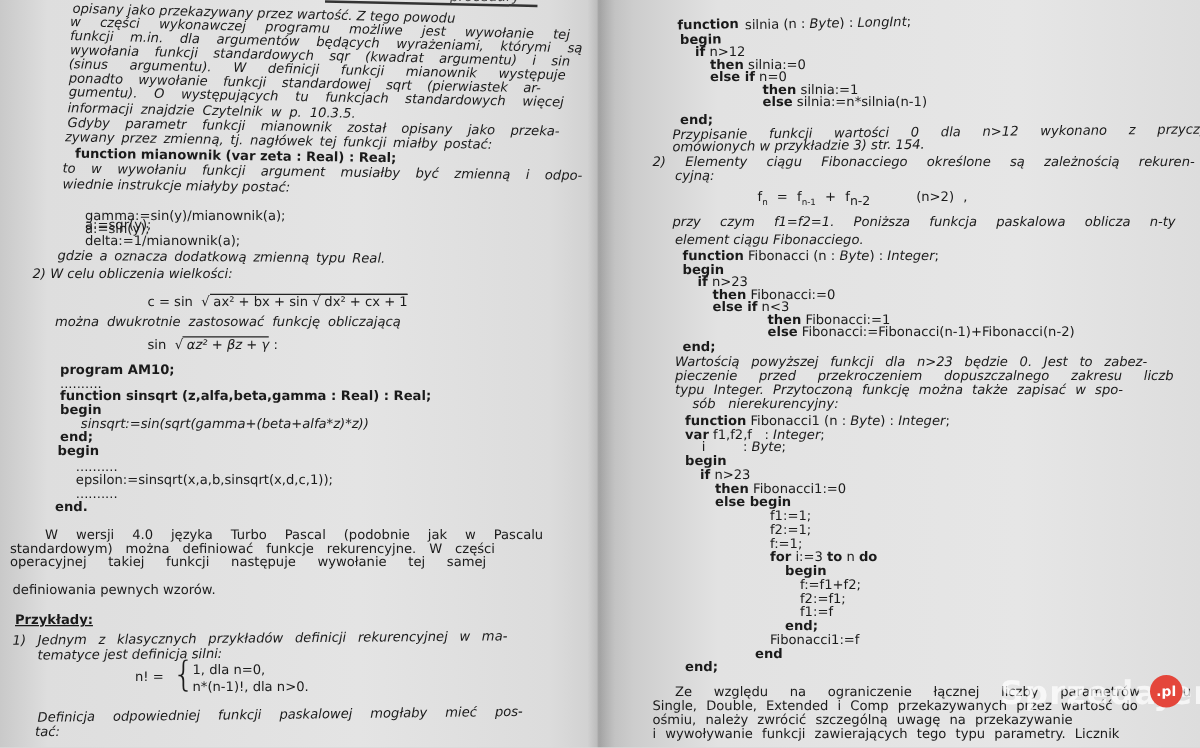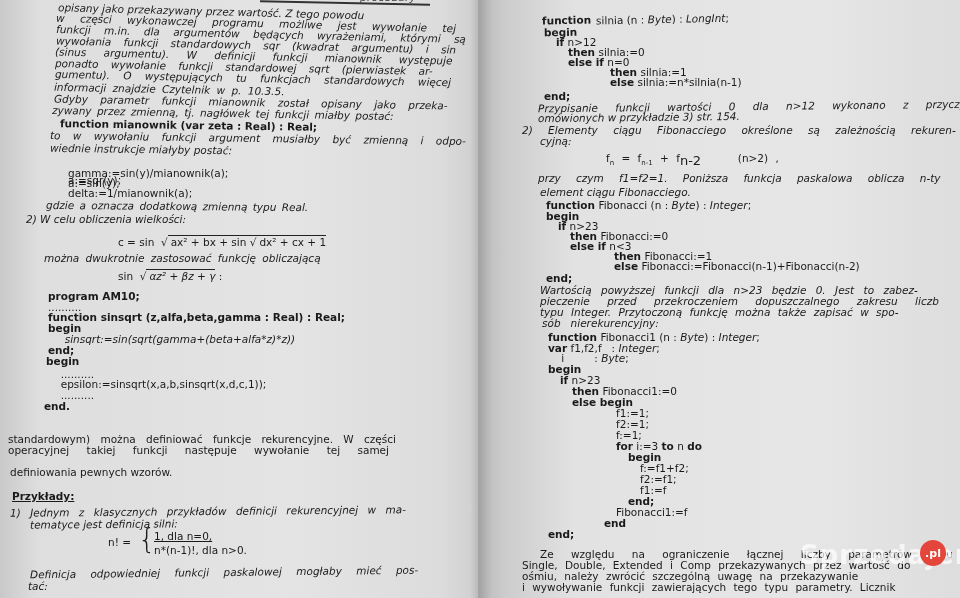--- a/index.html
+++ b/index.html
@@ -102,31 +102,32 @@
   <div class="line code" style="left:48px;top:311px;"><span class="kw">function sinsqrt (z,alfa,beta,gamma : Real) : Real;</span></div>
   <div class="line code kw" style="left:48px;top:322px;">begin</div>
   <div class="line code it" style="left:58px;top:333px;white-space:pre;">  sinsqrt:=sin(sqrt(gamma+(beta+alfa*z)*z))</div>
   <div class="line code kw" style="left:48px;top:344px;">end;</div>
   <div class="line code kw" style="left:46px;top:355px;">begin</div>
   <div class="line code" style="left:54px;top:368px;white-space:pre;">  ..........</div>
   <div class="line code" style="left:54px;top:378px;white-space:pre;">  epsilon:=sinsqrt(x,a,b,sinsqrt(x,d,c,1));</div>
   <div class="line code" style="left:54px;top:389px;white-space:pre;">  ..........</div>
   <div class="line code kw" style="left:44px;top:400px;">end.</div>
 
+  <div class="line" style="left:36px;top:422px;word-spacing:11px;">W wersji 4.0 języka Turbo Pascal (podobnie jak w Pascalu</div>
   <div class="line" style="left:8px;top:444px;word-spacing:14px;">operacyjnej takiej funkcji następuje wywołanie tej samej</div>
   <div class="line" style="left:8px;top:433px;word-spacing:7px;">standardowym) można definiować funkcje rekurencyjne. W części</div>
   <div class="line" style="left:10px;top:466px;">definiowania pewnych wzorów.</div>
 
   <div class="line under" style="left:12px;top:490px;text-align:center;">Przykłady:</div>
   <div class="line it" style="left:10px;top:505px;transform:rotate(-0.5deg);word-spacing:6px;">1) Jednym z klasycznych przykładów definicji rekurencyjnej w ma-</div>
   <div class="line it" style="left:30px;top:518px;transform:rotate(-0.5deg);">tematyce jest definicja silni:</div>
 
   <div class="line formula" style="left:108px;top:536px;">n! =</div>
   <div class="line brace" style="left:138px;top:526px;">{</div>
-  <div class="line formula" style="left:154px;top:530px;text-decoration:underline;">1, dla n=0,</div>
+  <div class="line formula" style="left:154px;top:530px;">1, dla n=0,</div>
   <div class="line formula" style="left:154px;top:544px;">n*(n-1)!, dla n&gt;0.</div>
 
   <div class="line it" style="left:30px;top:566px;transform:rotate(-0.7deg);word-spacing:11px;">Definicja odpowiedniej funkcji paskalowej mogłaby mieć pos-</div>
   <div class="line it" style="left:28px;top:580px;">tać:</div>
 </div>
 
 <div class="page page-right">
 
   <div class="line code" style="left:64px;top:14px;transform:rotate(-1.2deg);"><span class="kw">function</span></div>
   <div class="line code" style="left:64px;top:14px;transform:rotate(-1.2deg);opacity:0;">function silnia (n : Byte) : LongInt;</div>
@@ -138,38 +139,38 @@
   <div class="line code" style="left:132px;top:66px;"><span class="kw">then</span> silnia:=1</div>
   <div class="line code" style="left:132px;top:76px;"><span class="kw">else</span> silnia:=n*silnia(n-1)</div>
   <div class="line code kw" style="left:66px;top:90px;">end;</div>
 
   <div class="line it" style="left:60px;top:100px;transform:rotate(-0.6deg);word-spacing:14px;">Przypisanie funkcji wartości 0 dla n&gt;12 wykonano z przyczyn</div>
   <div class="line it" style="left:60px;top:111px;transform:rotate(-0.6deg);">omówionych w przykładzie 3) str. 154.</div>
 
   <div class="line it" style="left:44px;top:124px;word-spacing:12px;">2) Elementy ciągu Fibonacciego określone są zależnością rekuren-</div>
   <div class="line it" style="left:62px;top:135px;">cyjną:</div>
 
-  <div class="line formula" style="left:128px;top:152px;word-spacing:4px;">f<sub style="font-size:7px">n</sub> = f<sub style="font-size:7px">n-1</sub> + f<sub style="font-size:13px">n-2</sub>&nbsp;&nbsp;&nbsp;&nbsp;&nbsp;(n&gt;2) ,</div>
+  <div class="line formula" style="left:128px;top:152px;word-spacing:4px;">f<sub style="font-size:7px">n</sub> = f<sub style="font-size:7px">n-1</sub> + f<sub style="font-size:10px">n-2</sub>&nbsp;&nbsp;&nbsp;&nbsp;&nbsp;(n&gt;2) ,</div>
 
   <div class="line it" style="left:60px;top:172px;word-spacing:12px;">przy czym f1=f2=1. Poniższa funkcja paskalowa oblicza n-ty</div>
   <div class="line it" style="left:62px;top:186px;">element ciągu Fibonacciego.</div>
 
   <div class="line code" style="left:68px;top:199px;"><span class="kw">function</span> Fibonacci (n : <span class="it">Byte</span>) : <span class="it">Integer</span>;</div>
   <div class="line code kw" style="left:68px;top:210px;">begin</div>
   <div class="line code" style="left:80px;top:220px;"><span class="kw">if</span> n&gt;23</div>
   <div class="line code" style="left:92px;top:230px;"><span class="kw">then</span> Fibonacci:=0</div>
   <div class="line code" style="left:92px;top:240px;"><span class="kw">else if</span> n&lt;3</div>
   <div class="line code" style="left:136px;top:250px;"><span class="kw">then</span> Fibonacci:=1</div>
   <div class="line code" style="left:136px;top:260px;"><span class="kw">else</span> Fibonacci:=Fibonacci(n-1)+Fibonacci(n-2)</div>
   <div class="line code kw" style="left:68px;top:272px;">end;</div>
 
   <div class="line it" style="left:62px;top:284px;word-spacing:6px;">Wartością powyższej funkcji dla n&gt;23 będzie 0. Jest to zabez-</div>
   <div class="line it" style="left:62px;top:306px;word-spacing:4px;">typu Integer. Przytoczoną funkcję można także zapisać w spo-</div>
   <div class="line it" style="left:62px;top:295px;word-spacing:14px;">pieczenie przed przekroczeniem dopuszczalnego zakresu liczb</div>
-  <div class="line it" style="left:64px;top:317px;white-space:pre;">sób   nierekurencyjny:</div>
+  <div class="line it" style="left:76px;top:317px;white-space:pre;">sób   nierekurencyjny:</div>
 
   <div class="line code" style="left:70px;top:331px;"><span class="kw">function</span> Fibonacci1 (n : <span class="it">Byte</span>) : <span class="it">Integer</span>;</div>
   <div class="line code" style="left:70px;top:342px;white-space:pre;"><span class="kw">var</span> f1,f2,f   : <span class="it">Integer</span>;</div>
   <div class="line code" style="left:70px;top:352px;white-space:pre;">    i         : <span class="it">Byte</span>;</div>
   <div class="line code kw" style="left:70px;top:363px;">begin</div>
   <div class="line code" style="left:82px;top:374px;"><span class="kw">if</span> n&gt;23</div>
   <div class="line code" style="left:94px;top:385px;"><span class="kw">then</span> Fibonacci1:=0</div>
   <div class="line code" style="left:94px;top:396px;"><span class="kw">else begin</span></div>
   <div class="line code" style="left:138px;top:407px;">           f1:=1;</div>
   <div class="line code" style="left:138px;top:418px;">           f2:=1;</div>

